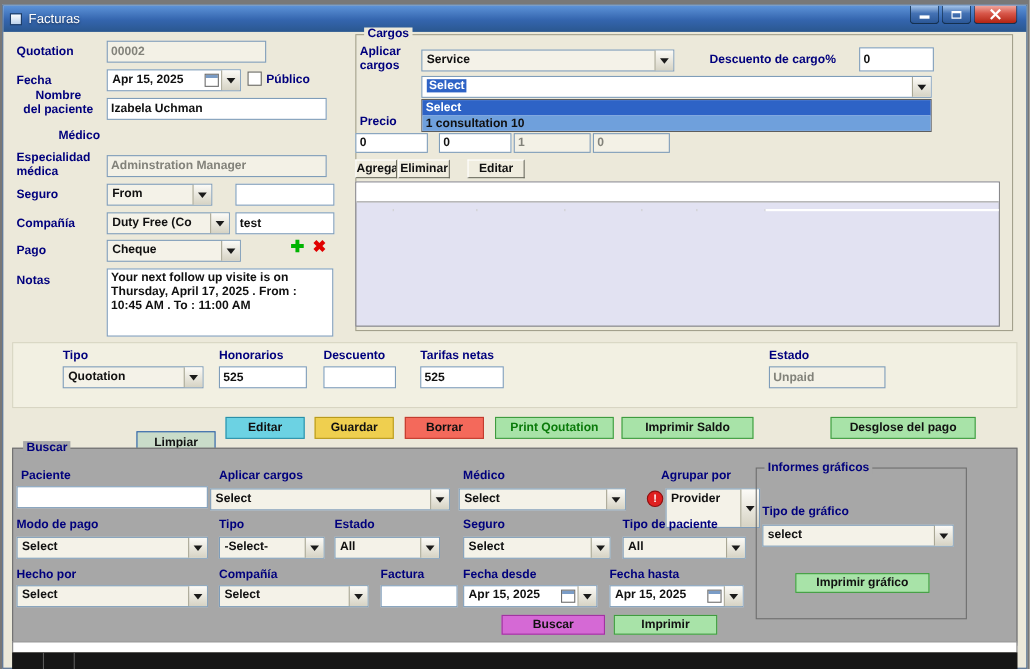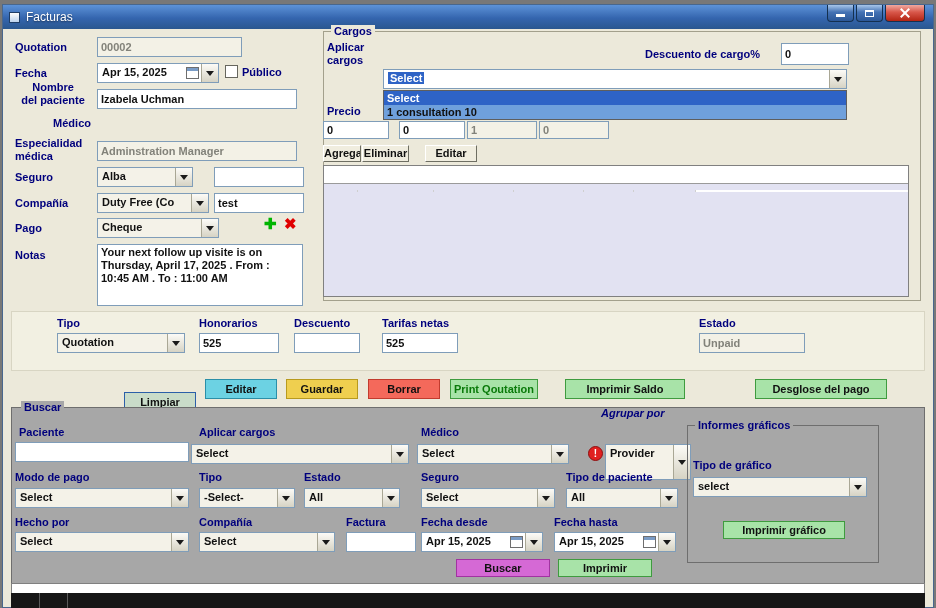--- a/index.html
+++ b/index.html
@@ -129,21 +129,21 @@
   <input class="tb" style="left: 94px; top: 84px; width: 200px; height: 20px;" value="Izabela Uchman">
 
   <div class="lbl tar" style="left:12px;top:112px;width:76px;">Médico</div>
 
   <div class="lbl" style="left:12px;top:132px;">Especialidad
 médica</div>
   <input class="tb dis" style="left: 94px; top: 136px; width: 200px; height: 20px;" value="Adminstration Manager">
 
   <div class="lbl" style="left:12px;top:166px;">Seguro</div>
   <div class="combo" style="left:94px;top:162px;width:96px;height:20px;">
-    <span class="ct">Alba</span>
+    <span class="ct">From</span>
     <span class="ca">
         <span class="tri"></span>
       </span>
   </div>
   <input class="tb" style="left: 211px; top: 162px; width: 90px; height: 20px;" value="">
 
   <div class="lbl" style="left:12px;top:192px;">Compañía</div>
   <div class="combo" style="left:94px;top:188px;width:112px;height:20px;">
     <span class="ct">Duty Free (Co</span>
     <span class="ca">
@@ -163,20 +163,26 @@
   <div class="icon-del" style="left:281px;top:210px;">✖</div>
 
   <div class="lbl" style="left:12px;top:244px;">Notas</div>
   <textarea class="tb" style="left: 94px; top: 239px; width: 206px; height: 62px;">Your next follow up visite is on Thursday, April 17, 2025 . From : 10:45 AM . To : 11:00 AM</textarea>
 
   <div class="group" style="left:320px;top:26px;width:598px;height:270px;"></div>
   <div class="glabel" style="left:328px;top:20px;background:#ECE9DA;">Cargos</div>
 
   <div class="lbl" style="left:324px;top:36px;">Aplicar
 cargos</div>
+  <div class="combo" style="left:380px;top:40px;width:230px;height:20px;">
+    <span class="ct">Service</span>
+    <span class="ca">
+        <span class="tri"></span>
+      </span>
+  </div>
   <div class="lbl" style="left:642px;top:43px;">Descuento de cargo%</div>
   <input class="tb" style="left: 778px; top: 38px; width: 68px; height: 22px;" value="0">
 
   <div class="combo white" style="left:380px;top:64px;width:464px;height:20px;">
     <span class="ct"><span class="seltext">Select</span></span>
     <span class="ca">
         <span class="tri"></span>
       </span>
   </div>
   <div class="ddlist" style="left:380px;top:85px;width:464px;">
@@ -221,21 +227,21 @@
   <input class="tb" style="left: 291px; top: 328px; width: 66px; height: 20px;" value="">
   <div class="lbl" style="left:379px;top:312px;">Tarifas netas</div>
   <input class="tb" style="left: 379px; top: 328px; width: 76px; height: 20px;" value="525">
   <div class="lbl" style="left:696px;top:312px;">Estado</div>
   <input class="tb dis" style="left: 696px; top: 328px; width: 106px; height: 20px;" value="Unpaid">
 
   <div class="cbtn" style="left:121px;top:374px;width:72px;background:#C9DCC9;margin-top:13px;">Limpiar</div>
   <div class="cbtn" style="left:202px;top:374px;width:72px;background:#6CD2E3;border-color:#2B8FA8;">Editar</div>
   <div class="cbtn" style="left:283px;top:374px;width:72px;background:#EFCF4F;border-color:#B89A1E;">Guardar</div>
   <div class="cbtn" style="left:365px;top:374px;width:72px;background:#F4695B;border-color:#C23B2E;">Borrar</div>
-  <div class="cbtn" style="left:447px;top:374px;width:88px;background:#A8E3A8;border-color:#3F9B3F;color:#0A7A0A;">Print Qoutation</div>
+  <div class="cbtn" style="left:447px;top:374px;width:108px;background:#A8E3A8;border-color:#3F9B3F;color:#0A7A0A;">Print Qoutation</div>
   <div class="cbtn" style="left:562px;top:374px;width:120px;background:#A8E3A8;border-color:#3F9B3F;">Imprimir Saldo</div>
   <div class="cbtn" style="left:752px;top:374px;width:132px;background:#A8E3A8;border-color:#3F9B3F;">Desglose del pago</div>
 
   <div class="group" style="left:8px;top:402px;width:914px;height:180px;background:#A7A7A7;border-color:#6E6E6E;"></div>
   <div class="glabel" style="left:18px;top:396px;background:#A7A7A7;">Buscar</div>
 
   <div class="lbl" style="left:16px;top:421px;">Paciente</div>
   <input class="tb" style="left: 12px; top: 437px; width: 174px; height: 20px;" value="">
   <div class="lbl" style="left:196px;top:421px;">Aplicar cargos</div>
   <div class="combo" style="left:188px;top:439px;width:218px;height:20px;">
@@ -244,21 +250,21 @@
         <span class="tri"></span>
       </span>
   </div>
   <div class="lbl" style="left:418px;top:421px;">Médico</div>
   <div class="combo" style="left:414px;top:439px;width:152px;height:20px;">
     <span class="ct">Select</span>
     <span class="ca">
         <span class="tri"></span>
       </span>
   </div>
-  <div class="lbl" style="left:598px;top:402px;font-style:italic;">Agrupar por</div>
+  <div class="lbl" style="left:598px;top:421px;">Agrupar por</div>
   <div class="err" style="left:585px;top:441px;">!</div>
   <div class="combo" style="left:602px;top:439px;width:86px;height:36px;">
     <span class="ct">Provider</span>
     <span class="ca">
         <span class="tri"></span>
       </span>
   </div>
 
   <div class="lbl" style="left:12px;top:466px;">Modo de pago</div>
   <div class="combo" style="left:12px;top:483px;width:174px;height:20px;">

